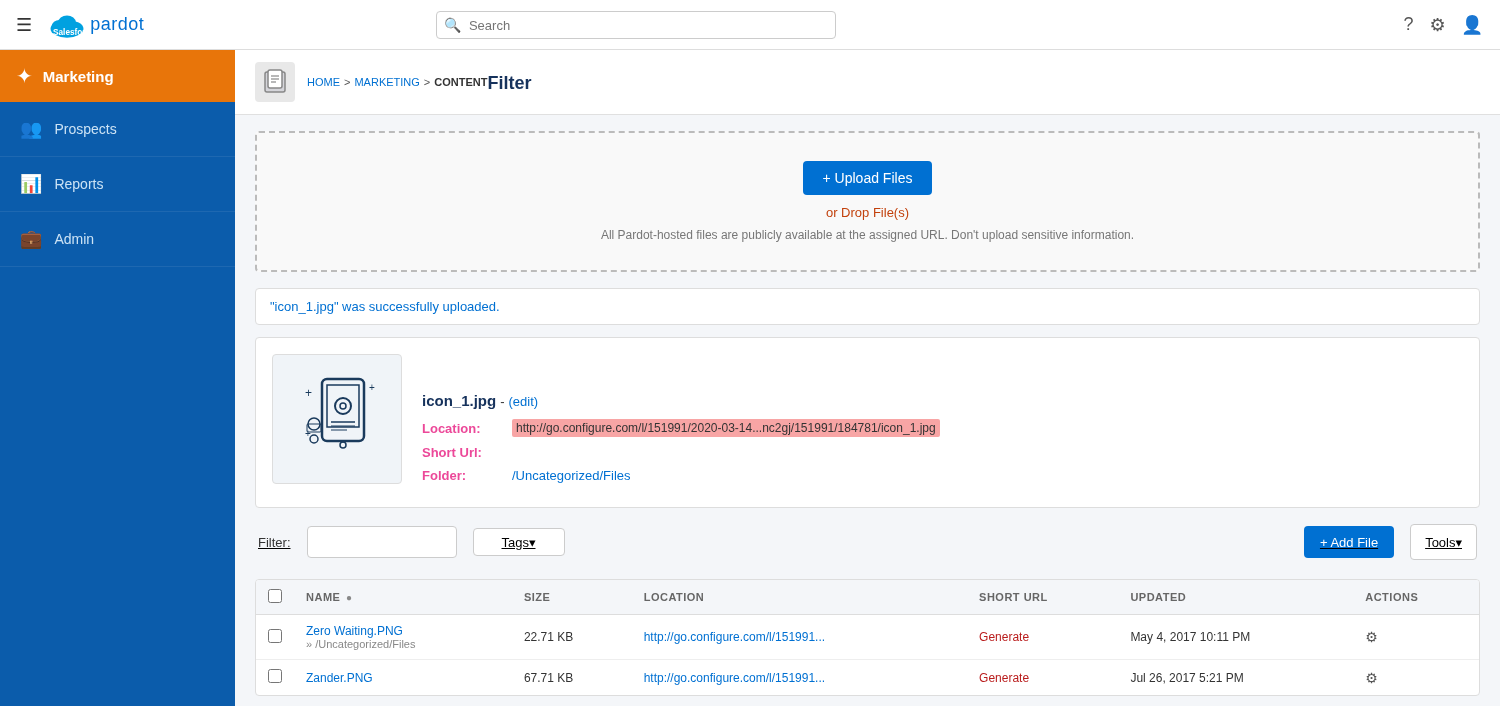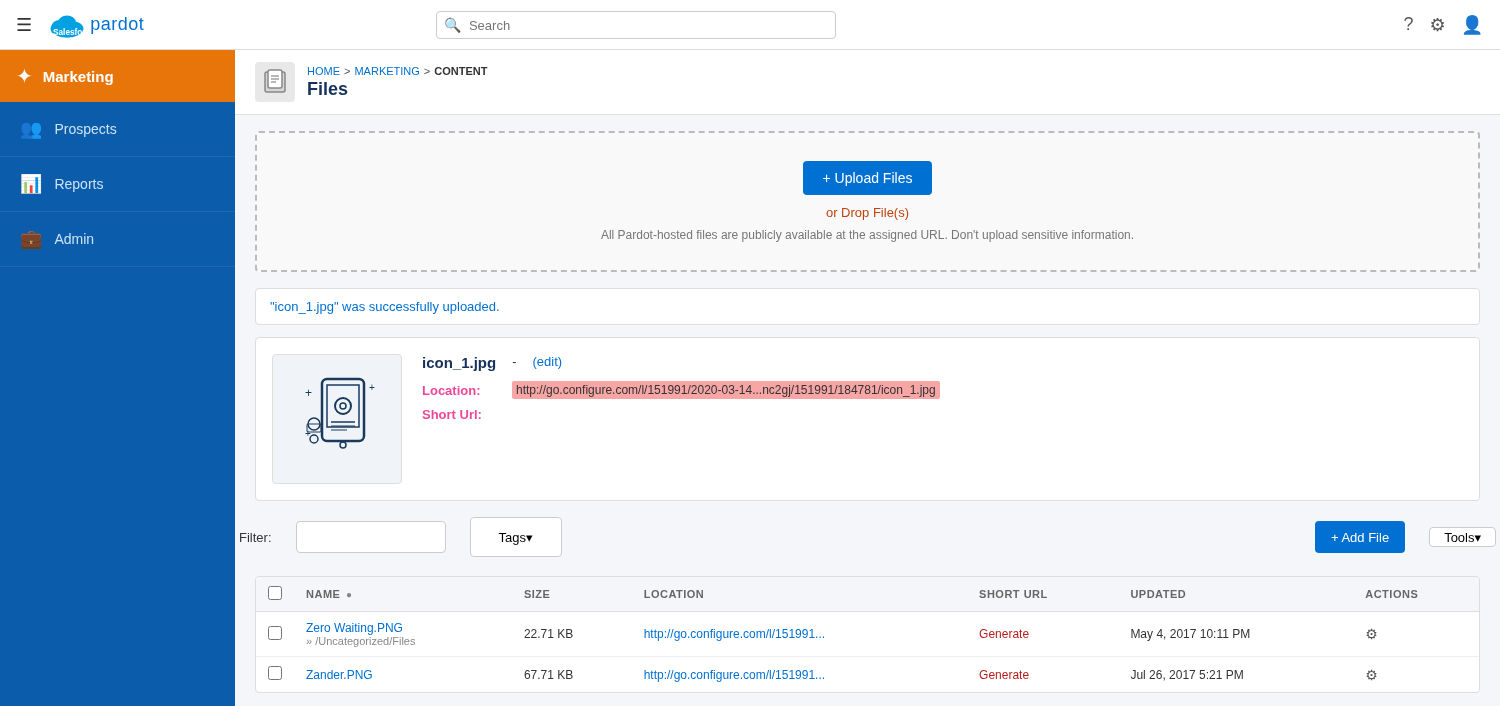--- a/index.html
+++ b/index.html
@@ -118,21 +118,21 @@
       align-items: center;
       gap: 12px;
     }
     .page-icon-box {
       width: 40px; height: 40px;
       background: #e8e8e8;
       border-radius: 4px;
       display: flex; align-items: center; justify-content: center;
       font-size: 20px; color: #555;
     }
-    .breadcrumb-area { display: flex; flex-direction: column; }
+    .breadcrumb-area { display: flex; flex-direction: row; }
     .breadcrumb-nav { font-size: 11px; color: #0070d2; display: flex; align-items: center; gap: 4px; }
     .breadcrumb-sep { color: #555; font-size: 11px; }
     .breadcrumb-link { color: #0070d2; cursor: pointer; text-decoration: none; }
     .breadcrumb-current { color: #333; font-weight: 600; }
     .page-title { font-size: 18px; font-weight: 700; color: #16325c; margin-top: 2px; }
 
     
     .drop-zone {
       margin: 16px 20px;
       background: #f9f9f9;
@@ -184,62 +184,63 @@
       background: #f0f4f8;
       border: 1px solid #ddd;
       border-radius: 4px;
       display: flex;
       align-items: center;
       justify-content: center;
       flex-shrink: 0;
       overflow: hidden;
     }
     .file-info { flex: 1; }
-    .file-name-row { display: flex; align-items: flex-start; gap: 16px; margin-bottom: 10px; }
+    .file-name-row { display: flex; align-items: flex-end; gap: 4px; margin-bottom: 10px; margin-top: 38px; }
     .file-name { font-size: 15px; font-weight: 600; color: #16325c; }
     .file-edit-link { color: #0070d2; font-size: 13px; cursor: pointer; }
     .file-field { display: flex; align-items: center; margin-bottom: 8px; font-size: 13px; }
     .file-field-label { font-weight: 600; color: #ec4899; width: 90px; flex-shrink: 0; }
     .file-url-highlight {
       background: #f8a5a5;
       color: #333;
       padding: 2px 4px;
       border-radius: 2px;
       font-size: 12px;
       word-break: break-all;
     }
     .file-folder-link { color: #0070d2; cursor: pointer; }
 
     
     .filter-bar {
-      margin: 0 4px 10px;
-      display: flex;
-      align-items: center;
-      gap: 24px;
+      margin: 0 23px 10px;
+      display: flex;
+      align-items: center;
+      gap: 16px;
+      text-decoration: underline;
     }
     .filter-label { font-size: 13px; color: #333; }
     .filter-input {
       border: 1px solid #ccc;
       border-radius: 4px;
       padding: 5px 10px;
       font-size: 13px;
       width: 150px;
       height: 32px;
     }
     .tags-btn {
       border: 1px solid #ccc;
       background: #fff;
       border-radius: 4px;
       padding: 5px 28px;
       font-size: 13px;
       cursor: pointer;
       display: flex;
       align-items: center;
       gap: 4px;
-      height: 40px;
+      height: 28px;
     }
     .add-file-btn {
       background: #0070d2;
       color: #fff;
       border: none;
       border-radius: 4px;
       padding: 6px 16px;
       font-size: 13px;
       cursor: pointer;
       display: flex;
@@ -252,21 +253,21 @@
     .tools-btn {
       border: 1px solid #ccc;
       background: #fff;
       border-radius: 4px;
       padding: 5px 14px;
       font-size: 13px;
       cursor: pointer;
       display: flex;
       align-items: center;
       gap: 4px;
-      height: 20px;
+      height: 36px;
     }
 
     
     .files-table {
       margin: 9px 20px;
       background: #fff;
       border: 1px solid #ddd;
       border-radius: 4px;
       overflow: hidden;
     }
@@ -368,21 +369,21 @@
         </svg>
       </div>
       <div class="breadcrumb-area">
         <div class="breadcrumb-nav">
           <a class="breadcrumb-link">HOME</a>
           <span class="breadcrumb-sep">&gt;</span>
           <a class="breadcrumb-link">MARKETING</a>
           <span class="breadcrumb-sep">&gt;</span>
           <span class="breadcrumb-current">CONTENT</span>
         </div>
-        <div class="page-title">Files</div>
+        <div class="page-title">Filter</div>
       </div>
     </div>
 
     <div class="drop-zone">
       <button class="upload-btn">
         <span>+ Upload Files</span>
       </button>
       <div class="drop-text">or Drop File(s)</div>
       <div class="drop-note">All Pardot-hosted files are publicly available at the assigned URL. Don't upload sensitive information.</div>
     </div>
@@ -423,20 +424,24 @@
           <a class="file-edit-link">(edit)</a>
         </div>
         <div class="file-field">
           <span class="file-field-label">Location:</span>
           <span class="file-url-highlight">http://go.configure.com/l/151991/2020-03-14...nc2gj/151991/184781/icon_1.jpg</span>
         </div>
         <div class="file-field">
           <span class="file-field-label">Short Url:</span>
           <span></span>
         </div>
+        <div class="file-field">
+          <span class="file-field-label">Folder:</span>
+          <a class="file-folder-link">/Uncategorized/Files</a>
+        </div>
       </div>
     </div>
 
     <div class="filter-bar">
       <span class="filter-label">Filter:</span>
       <input class="filter-input" type="text" placeholder="" style="">
       <button class="tags-btn">
         <span>Tags▾</span>
       </button>
       <button class="add-file-btn">

